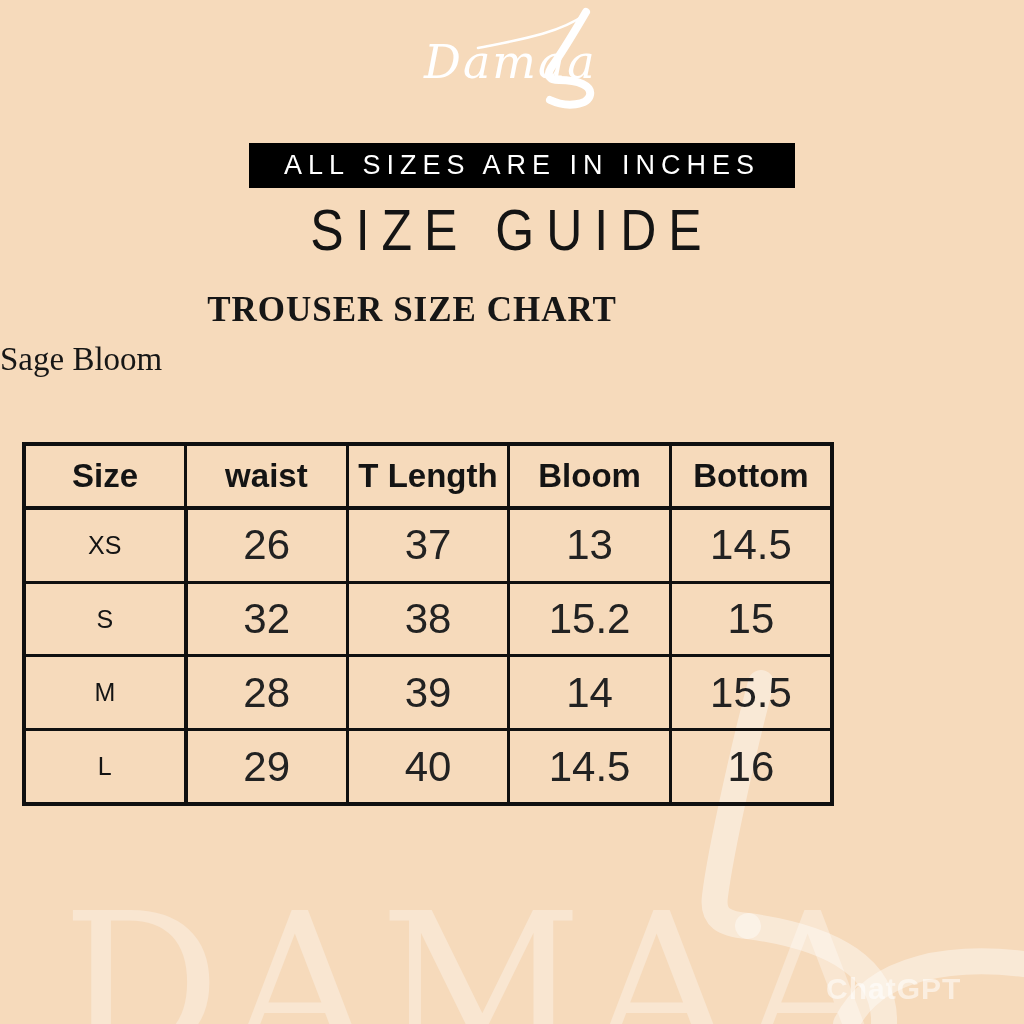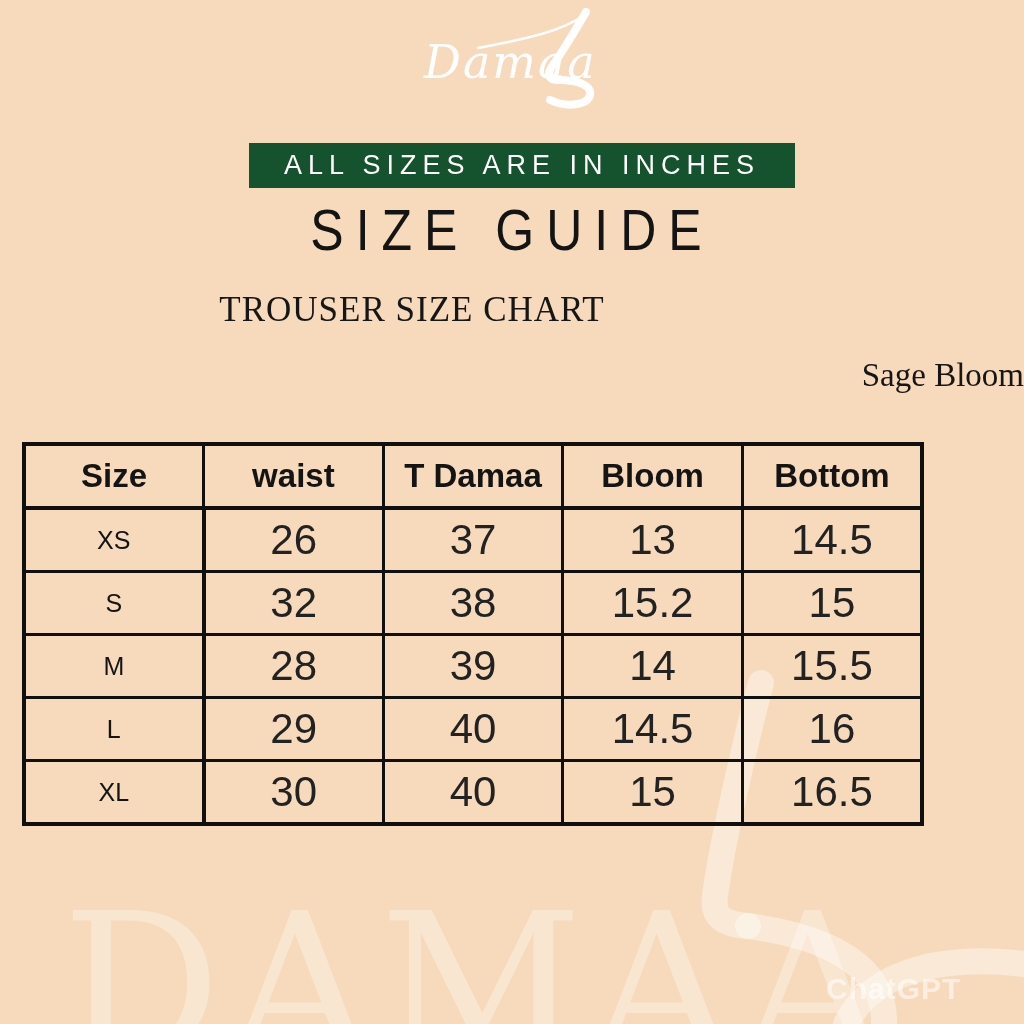--- a/index.html
+++ b/index.html
@@ -20,50 +20,50 @@
     line-height:1;
   }
   .wm-swoosh{position:absolute;left:596px;top:608px;}
 
   
   .logo{position:absolute;left:418px;top:4px;}
 
   
   .banner{
     position:absolute;left:249px;top:143px;width:546px;height:45px;
-    background:#14532d;
+    background:#000000;
     display:flex;align-items:center;justify-content:center;
   }
   .banner span{
     color:#ffffff;font-size:27px;letter-spacing:6px;font-weight:400;
   }
 
   
   .title{
     position:absolute;left:0;top:197px;width:1024px;
     text-align:center;color:#141414;
     font-size:50px;font-weight:100;letter-spacing:12px;
     transform:scaleY(1.15);transform-origin:top center;
   }
   .subtitle{
     position:absolute;left:0;top:290px;width:824px;
     text-align:center;color:#161616;
     font-family:"Liberation Serif", serif;
-    font-size:35px;letter-spacing:1px;font-weight:400;
+    font-size:35px;letter-spacing:1px;font-weight:700;
   }
   .product{
-    position:absolute;left:0;top:357px;width:1024px;
-    text-align:right;color:#161616;
+    position:absolute;left:0;top:341px;width:1024px;
+    text-align:left;color:#161616;
     font-family:"Liberation Serif", serif;
     font-size:33px;font-weight:400;
   }
 
   
   .size-table{
-    position:absolute;left:22px;top:442px;width:902px;height:364px;
+    position:absolute;left:22px;top:442px;width:812px;height:364px;
     border-collapse:collapse;table-layout:fixed;
   }
   .size-table th,.size-table td{
     border:3px solid #101010;
     text-align:center;vertical-align:middle;
     background:transparent;
     height:60px;padding:0;
   }
   .size-table{border:4px solid #101010;}
   .size-table thead th{
@@ -110,21 +110,21 @@
 
   <div class="title">SIZE GUIDE</div>
   <div class="subtitle">TROUSER SIZE CHART</div>
   <div class="product">Sage Bloom</div>
 
   <table class="size-table">
     <thead>
       <tr>
         <th>Size</th>
         <th>waist</th>
-        <th>T Damaa</th>
+        <th>T Length</th>
         <th>Bloom</th>
         <th>Bottom</th>
       </tr>
     </thead>
     <tbody>
       <tr>
         <td class="size-col">XS</td>
         <td class="num">26</td>
         <td class="num">37</td>
         <td class="num">13</td>
@@ -144,25 +144,18 @@
         <td class="num">14</td>
         <td class="num">15.5</td>
       </tr>
       <tr>
         <td class="size-col">L</td>
         <td class="num">29</td>
         <td class="num">40</td>
         <td class="num">14.5</td>
         <td class="num">16</td>
       </tr>
-      <tr>
-        <td class="size-col">XL</td>
-        <td class="num">30</td>
-        <td class="num">40</td>
-        <td class="num">15</td>
-        <td class="num">16.5</td>
-      </tr>
     </tbody>
   </table>
 
   <div class="chatgpt">ChatGPT</div>
 
 </div>
 
 </body></html>

